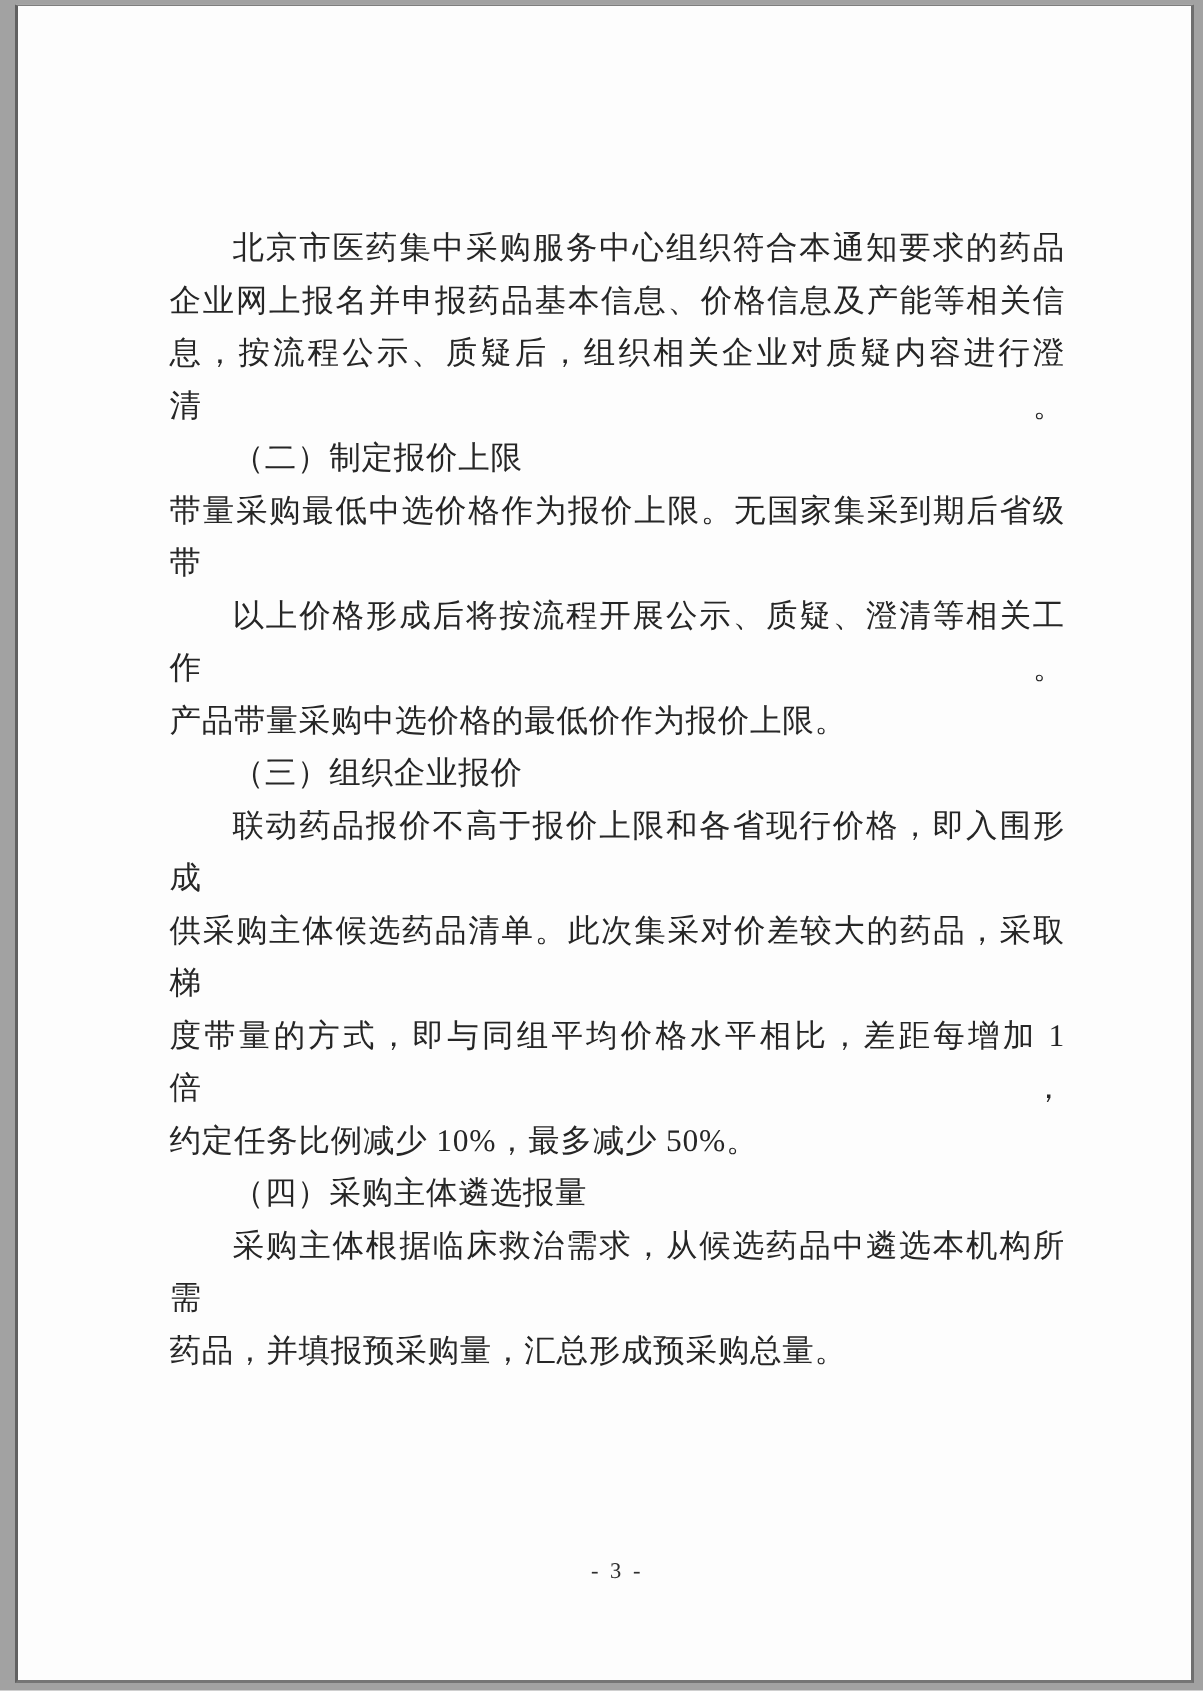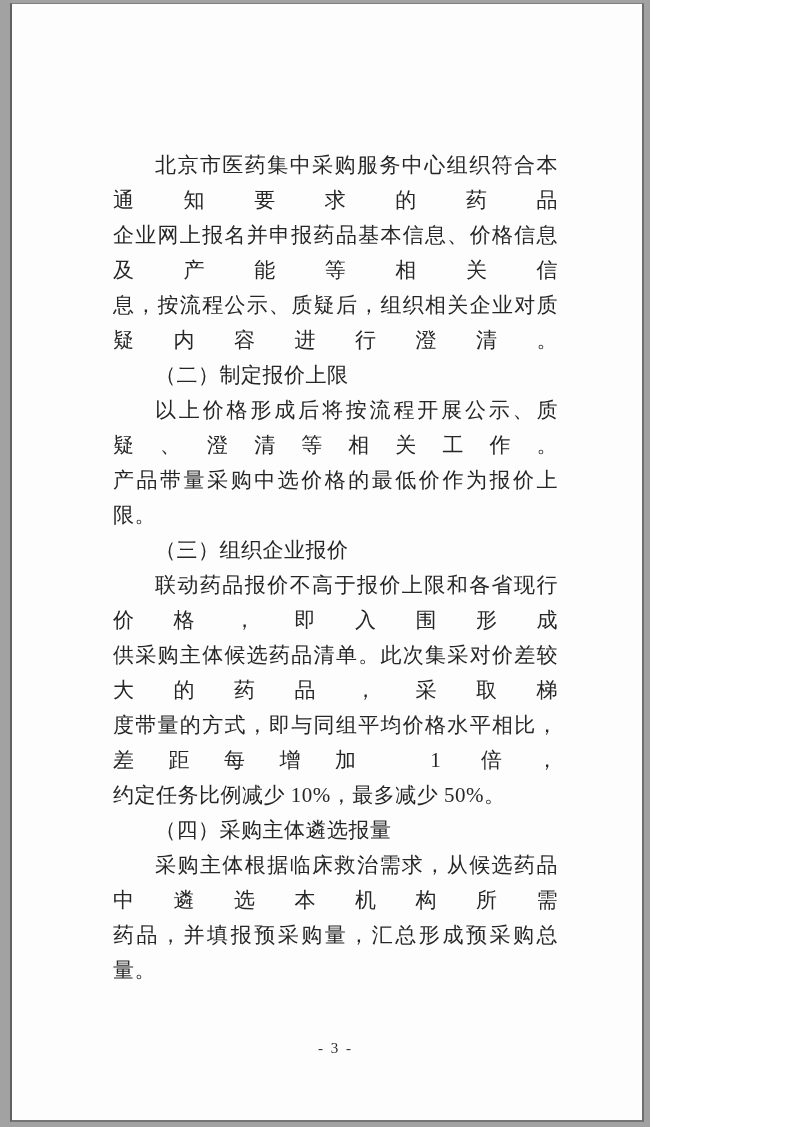--- a/index.html
+++ b/index.html
@@ -1,18 +1,18 @@
 <!DOCTYPE html>
 <html><head>
 <meta charset="utf-8">
 <style>
   html, body { margin: 0; padding: 0; }
   .canvas {
     position: relative;
-    width: 650px;
+    width: 802px;
     height: 1127px;
     background: #a2a2a2;
     font-family: "Liberation Serif", "DejaVu Serif", serif;
     overflow: hidden;
   }
   .page {
     position: absolute;
     left: 10px; top: 3px; right: 6px; bottom: 5px;
     background: #fdfdfd;
     border-left: 2px solid #616161;
@@ -51,20 +51,21 @@
 </head>
 <body>
 
 <div class="canvas">
   <div class="page">
     <div class="textblock">
       <div class="line ind jf">北京市医药集中采购服务中心组织符合本通知要求的药品</div>
       <div class="line jf">企业网上报名并申报药品基本信息、价格信息及产能等相关信</div>
       <div class="line jf">息，按流程公示、质疑后，组织相关企业对质疑内容进行澄清。</div>
       <div class="line ind">（二）制定报价上限</div>
+      <div class="line jf">带量采购最低中选价格作为报价上限。无国家集采到期后省级带</div>
       <div class="line ind jf">以上价格形成后将按流程开展公示、质疑、澄清等相关工作。</div>
       <div class="line">产品带量采购中选价格的最低价作为报价上限。</div>
       <div class="line ind">（三）组织企业报价</div>
       <div class="line ind jf">联动药品报价不高于报价上限和各省现行价格，即入围形成</div>
       <div class="line jf">供采购主体候选药品清单。此次集采对价差较大的药品，采取梯</div>
       <div class="line jf">度带量的方式，即与同组平均价格水平相比，差距每增加 1 倍，</div>
       <div class="line">约定任务比例减少 10%，最多减少 50%。</div>
       <div class="line ind">（四）采购主体遴选报量</div>
       <div class="line ind jf">采购主体根据临床救治需求，从候选药品中遴选本机构所需</div>
       <div class="line">药品，并填报预采购量，汇总形成预采购总量。</div>

